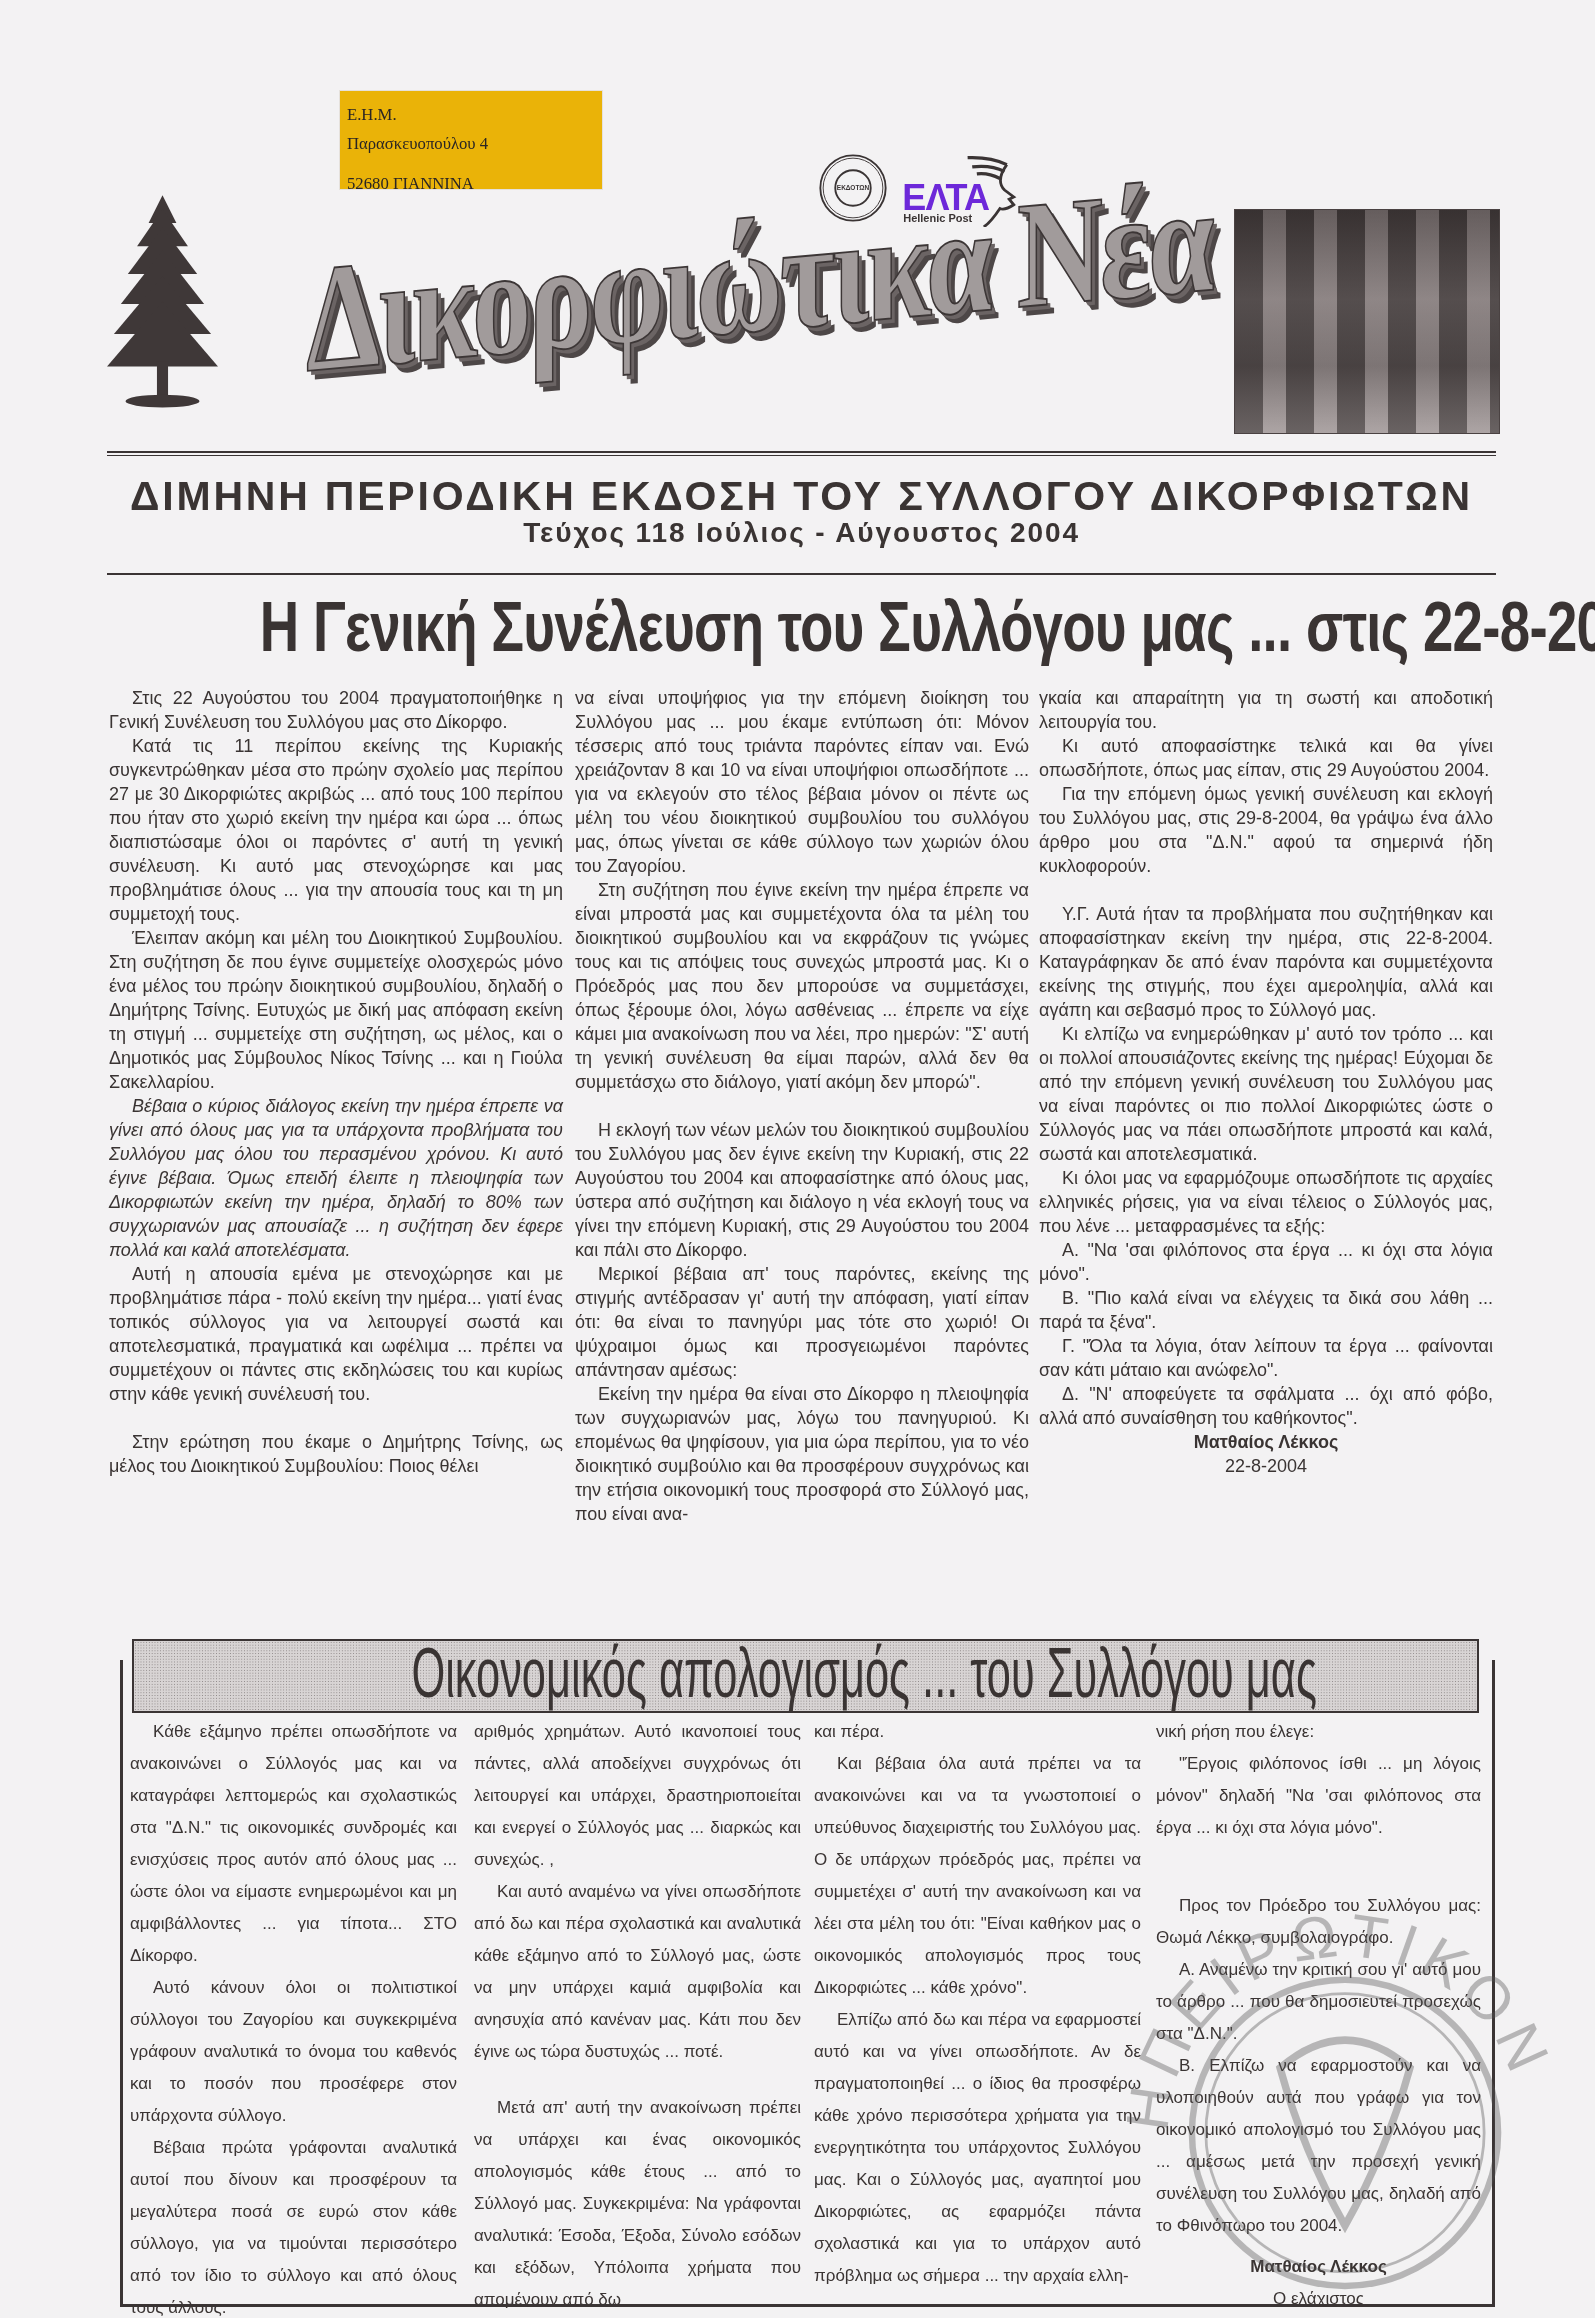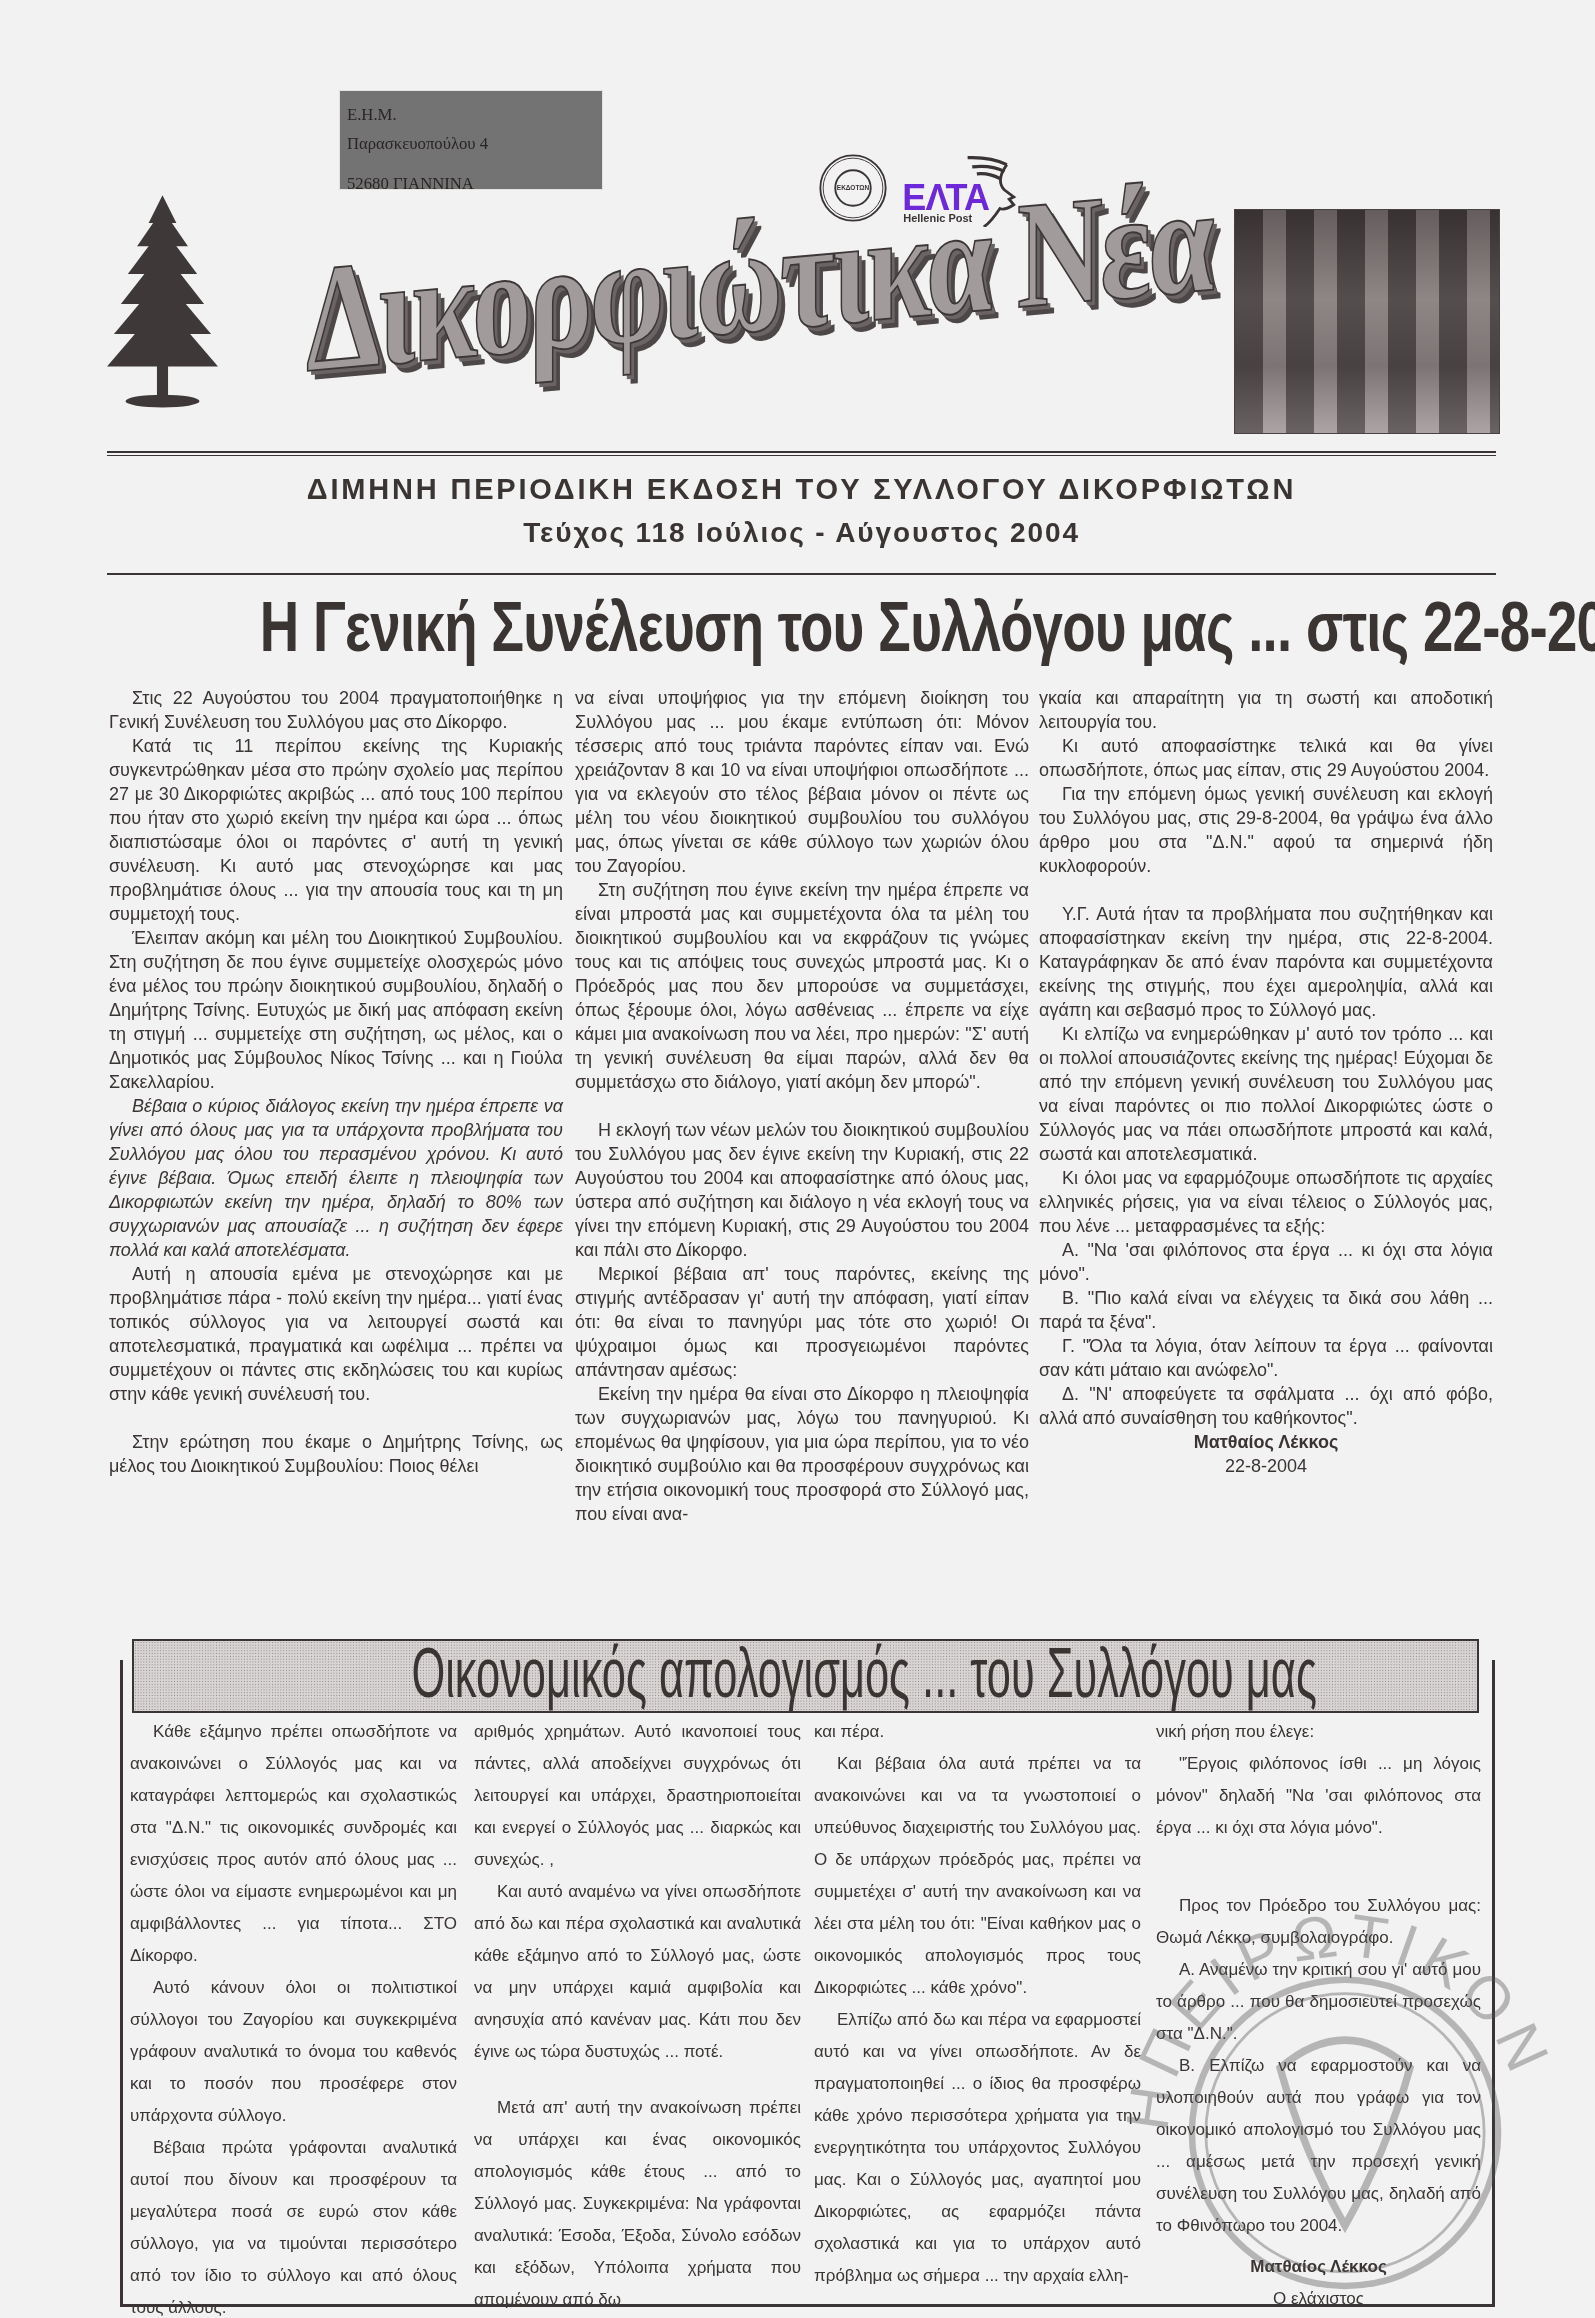--- a/index.html
+++ b/index.html
@@ -6,21 +6,21 @@
   body {
     width:1595px; height:2360px; position:relative; overflow:hidden;
     background:#f3f2f3;
     font-family:"Liberation Sans", sans-serif;
     color:#3a3433;
   }
   .abs { position:absolute; }
   
   #label {
     left:339px; top:90px; width:264px; height:100px;
-    background:#737373; border:0.5px solid #e5e1dc;
+    background:#eab308; border:0.5px solid #e5e1dc;
     font-family:"Liberation Serif", serif; font-size:16.7px; color:#2a2524;
     box-sizing:border-box; padding:9.3px 0 0 7px; line-height:29px;
   }
   
   #tree { left:107px; top:195px; width:111px; height:218px; }
   #title {
     left:306px; top:199px; width:927px; height:241px;
     font-family:"Liberation Serif", serif; font-weight:bold;
     font-size:153px; line-height:241px; letter-spacing:-3.7px;
     color:#a19b9b;
@@ -36,21 +36,21 @@
   #photo {
     left:1234px; top:209px; width:264px; height:223px;
     background:
       repeating-linear-gradient(90deg, rgba(40,34,34,.55) 0 28px, rgba(150,140,140,.35) 28px 51px),
       linear-gradient(#4b4444, #8b8383 40%, #6f6868 70%, #b9b2b2);
     border:0.9px solid #4a4242;
   }
   .rule { background:#3a3434; left:107px; width:1389px; }
   #subtitle {
     left:107px; top:473px; width:1389px; text-align:center;
-    font-size:29px; font-weight:bold; letter-spacing:2.8px; color:#3a3433;
+    font-size:41px; font-weight:bold; letter-spacing:2.8px; color:#3a3433;
     transform:scaleX(1.0);
   }
   #issue {
     left:107px; top:517px; width:1389px; text-align:center;
     font-size:28px; font-weight:bold; letter-spacing:1.9px; color:#3a3433;
   }
   #headline {
     left:107px; top:587px; width:1389px; text-align:center;
     font-size:70px; font-weight:bold; color:#3a3433;
     transform:scaleX(0.78); transform-origin:center;

